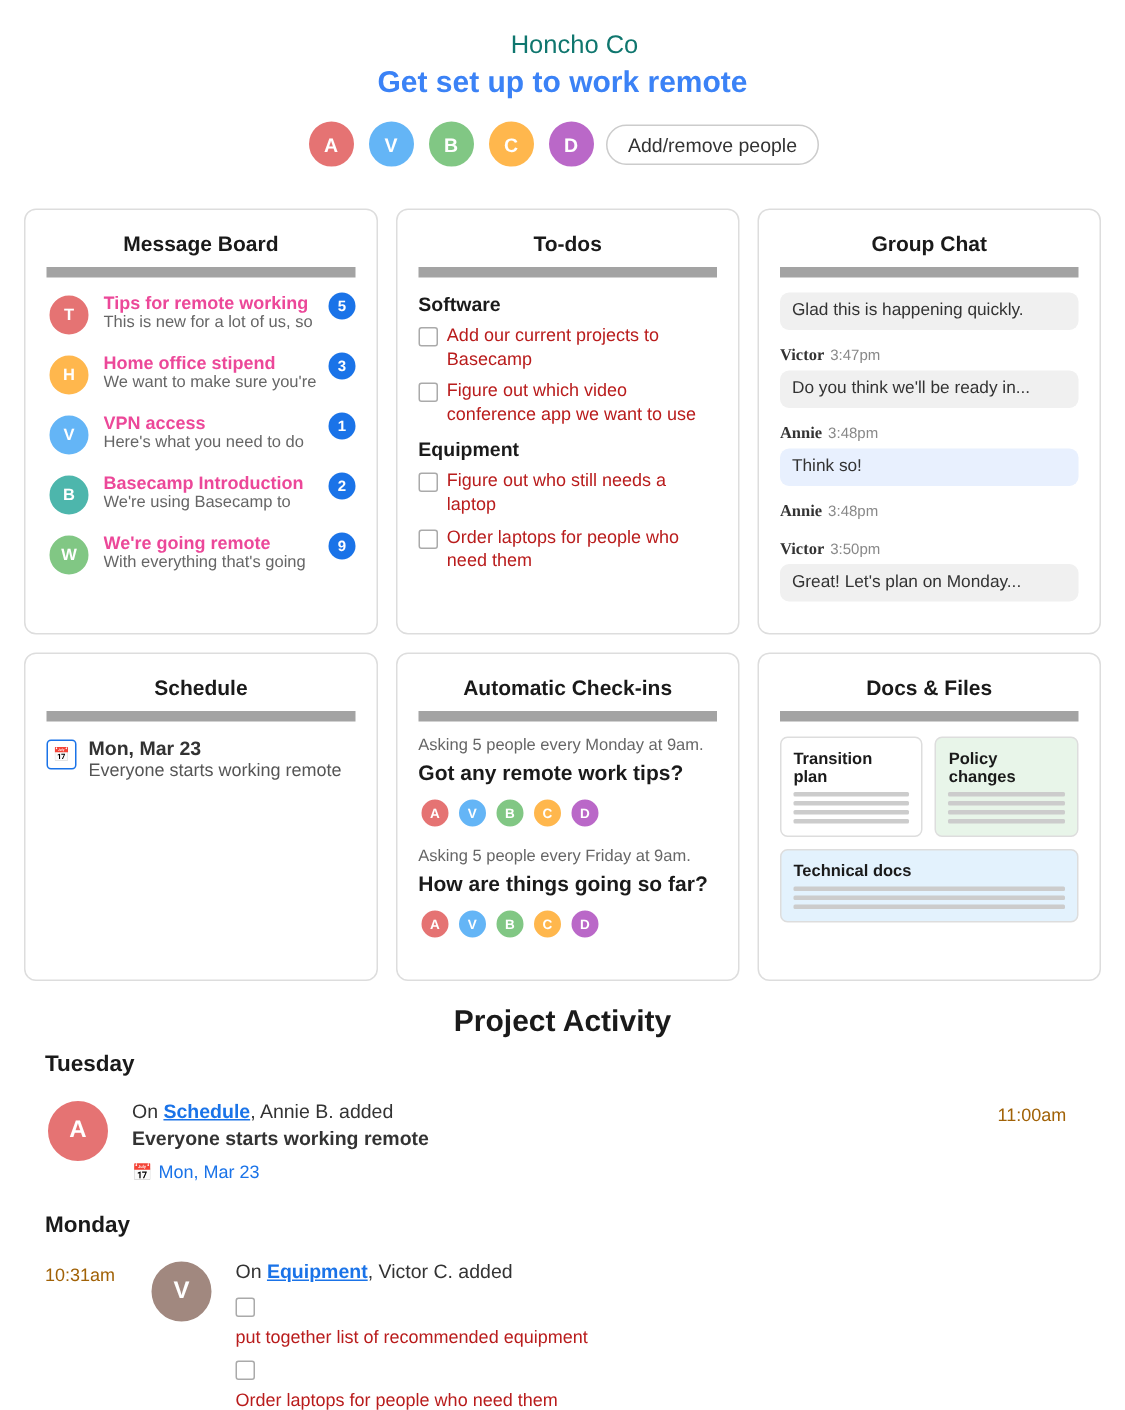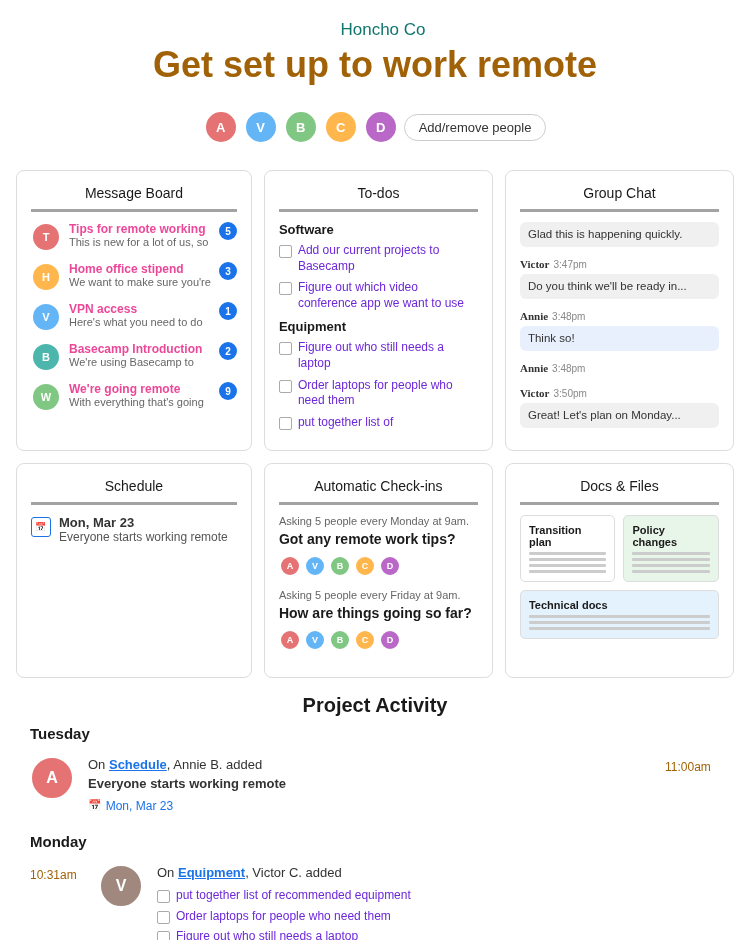--- a/index.html
+++ b/index.html
@@ -16,24 +16,24 @@
       text-align: center;
       padding: 20px 0 10px;
     }
     .header .company-name {
       font-size: 17px;
       color: #0f766e;
       margin-bottom: 4px;
       margin-left: 16px;
     }
     .header .project-title {
-      font-size: 36px;
+      font-size: 20px;
       font-weight: 800;
-      color: #a16207;
-      margin-bottom: 24px;
+      color: #3b82f6;
+      margin-bottom: 12px;
     }
     .header .people-row {
       display: flex;
       align-items: center;
       justify-content: center;
       gap: 6px;
       margin-bottom: 16px;
     }
     .avatar {
       width: 34px;
@@ -77,25 +77,25 @@
 
     .card {
       border: 1px solid #ddd;
       border-radius: 8px;
       padding: 14px;
       background: #fff;
     }
 
     .card-title {
       font-size: 14px;
-      font-weight: 400;
+      font-weight: 700;
       text-align: center;
       margin-bottom: 10px;
       padding-bottom: 8px;
-      border-bottom: 3px solid #a3a3a3;
+      border-bottom: 7px solid #a3a3a3;
     }
 
     
     .message-item {
       display: flex;
       align-items: flex-start;
       gap: 8px;
       margin-bottom: 10px;
     }
     .message-item .avatar { width: 30px; height: 30px; font-size: 11px; flex-shrink: 0; }
@@ -146,21 +146,21 @@
       width: 13px;
       height: 13px;
       border: 1px solid #aaa;
       border-radius: 2px;
       flex-shrink: 0;
       margin-top: 2px;
       background: #fff;
     }
     .todo-text {
       font-size: 12px;
-      color: #6d28d9;
+      color: #b91c1c;
       line-height: 1.3;
     }
 
     
     .chat-message {
       margin-bottom: 7px;
     }
     .chat-sender {
       font-size: 11px;
       font-weight: 700;
@@ -308,20 +308,21 @@
       text-decoration: underline;
       font-weight: 600;
     }
     .activity-action strong { font-weight: 700; }
     .activity-todos { margin-top: 4px; }
     .activity-todo {
       display: flex;
       align-items: flex-start;
       gap: 6px;
       margin-bottom: 5px;
+      flex-direction: column;
     }
 
     
     .c1 { background: #e57373; }
     .c2 { background: #64b5f6; }
     .c3 { background: #81c784; }
     .c4 { background: #ffb74d; }
     .c5 { background: #ba68c8; }
     .c6 { background: #4db6ac; }
     .c7 { background: #a1887f; }
@@ -406,24 +407,20 @@
     <div class="todo-text">Figure out which video conference app we want to use</div>
         </div>
         <div class="todo-section-title">Equipment</div>
         <div class="todo-item">
           <div class="todo-checkbox"></div>
     <div class="todo-text">Figure out who still needs a laptop</div>
         </div>
         <div class="todo-item">
           <div class="todo-checkbox"></div>
     <div class="todo-text">Order laptops for people who need them</div>
-        </div>
-        <div class="todo-item">
-          <div class="todo-checkbox"></div>
-    <div class="todo-text">put together list of</div>
         </div>
       </div>
   </div>
 
   <div class="card">
     <div class="card-title">Group Chat</div>
     <div class="chat-content">
 
     <div class="chat-message">
           <div class="chat-bubble">Glad this is happening quickly.</div>

